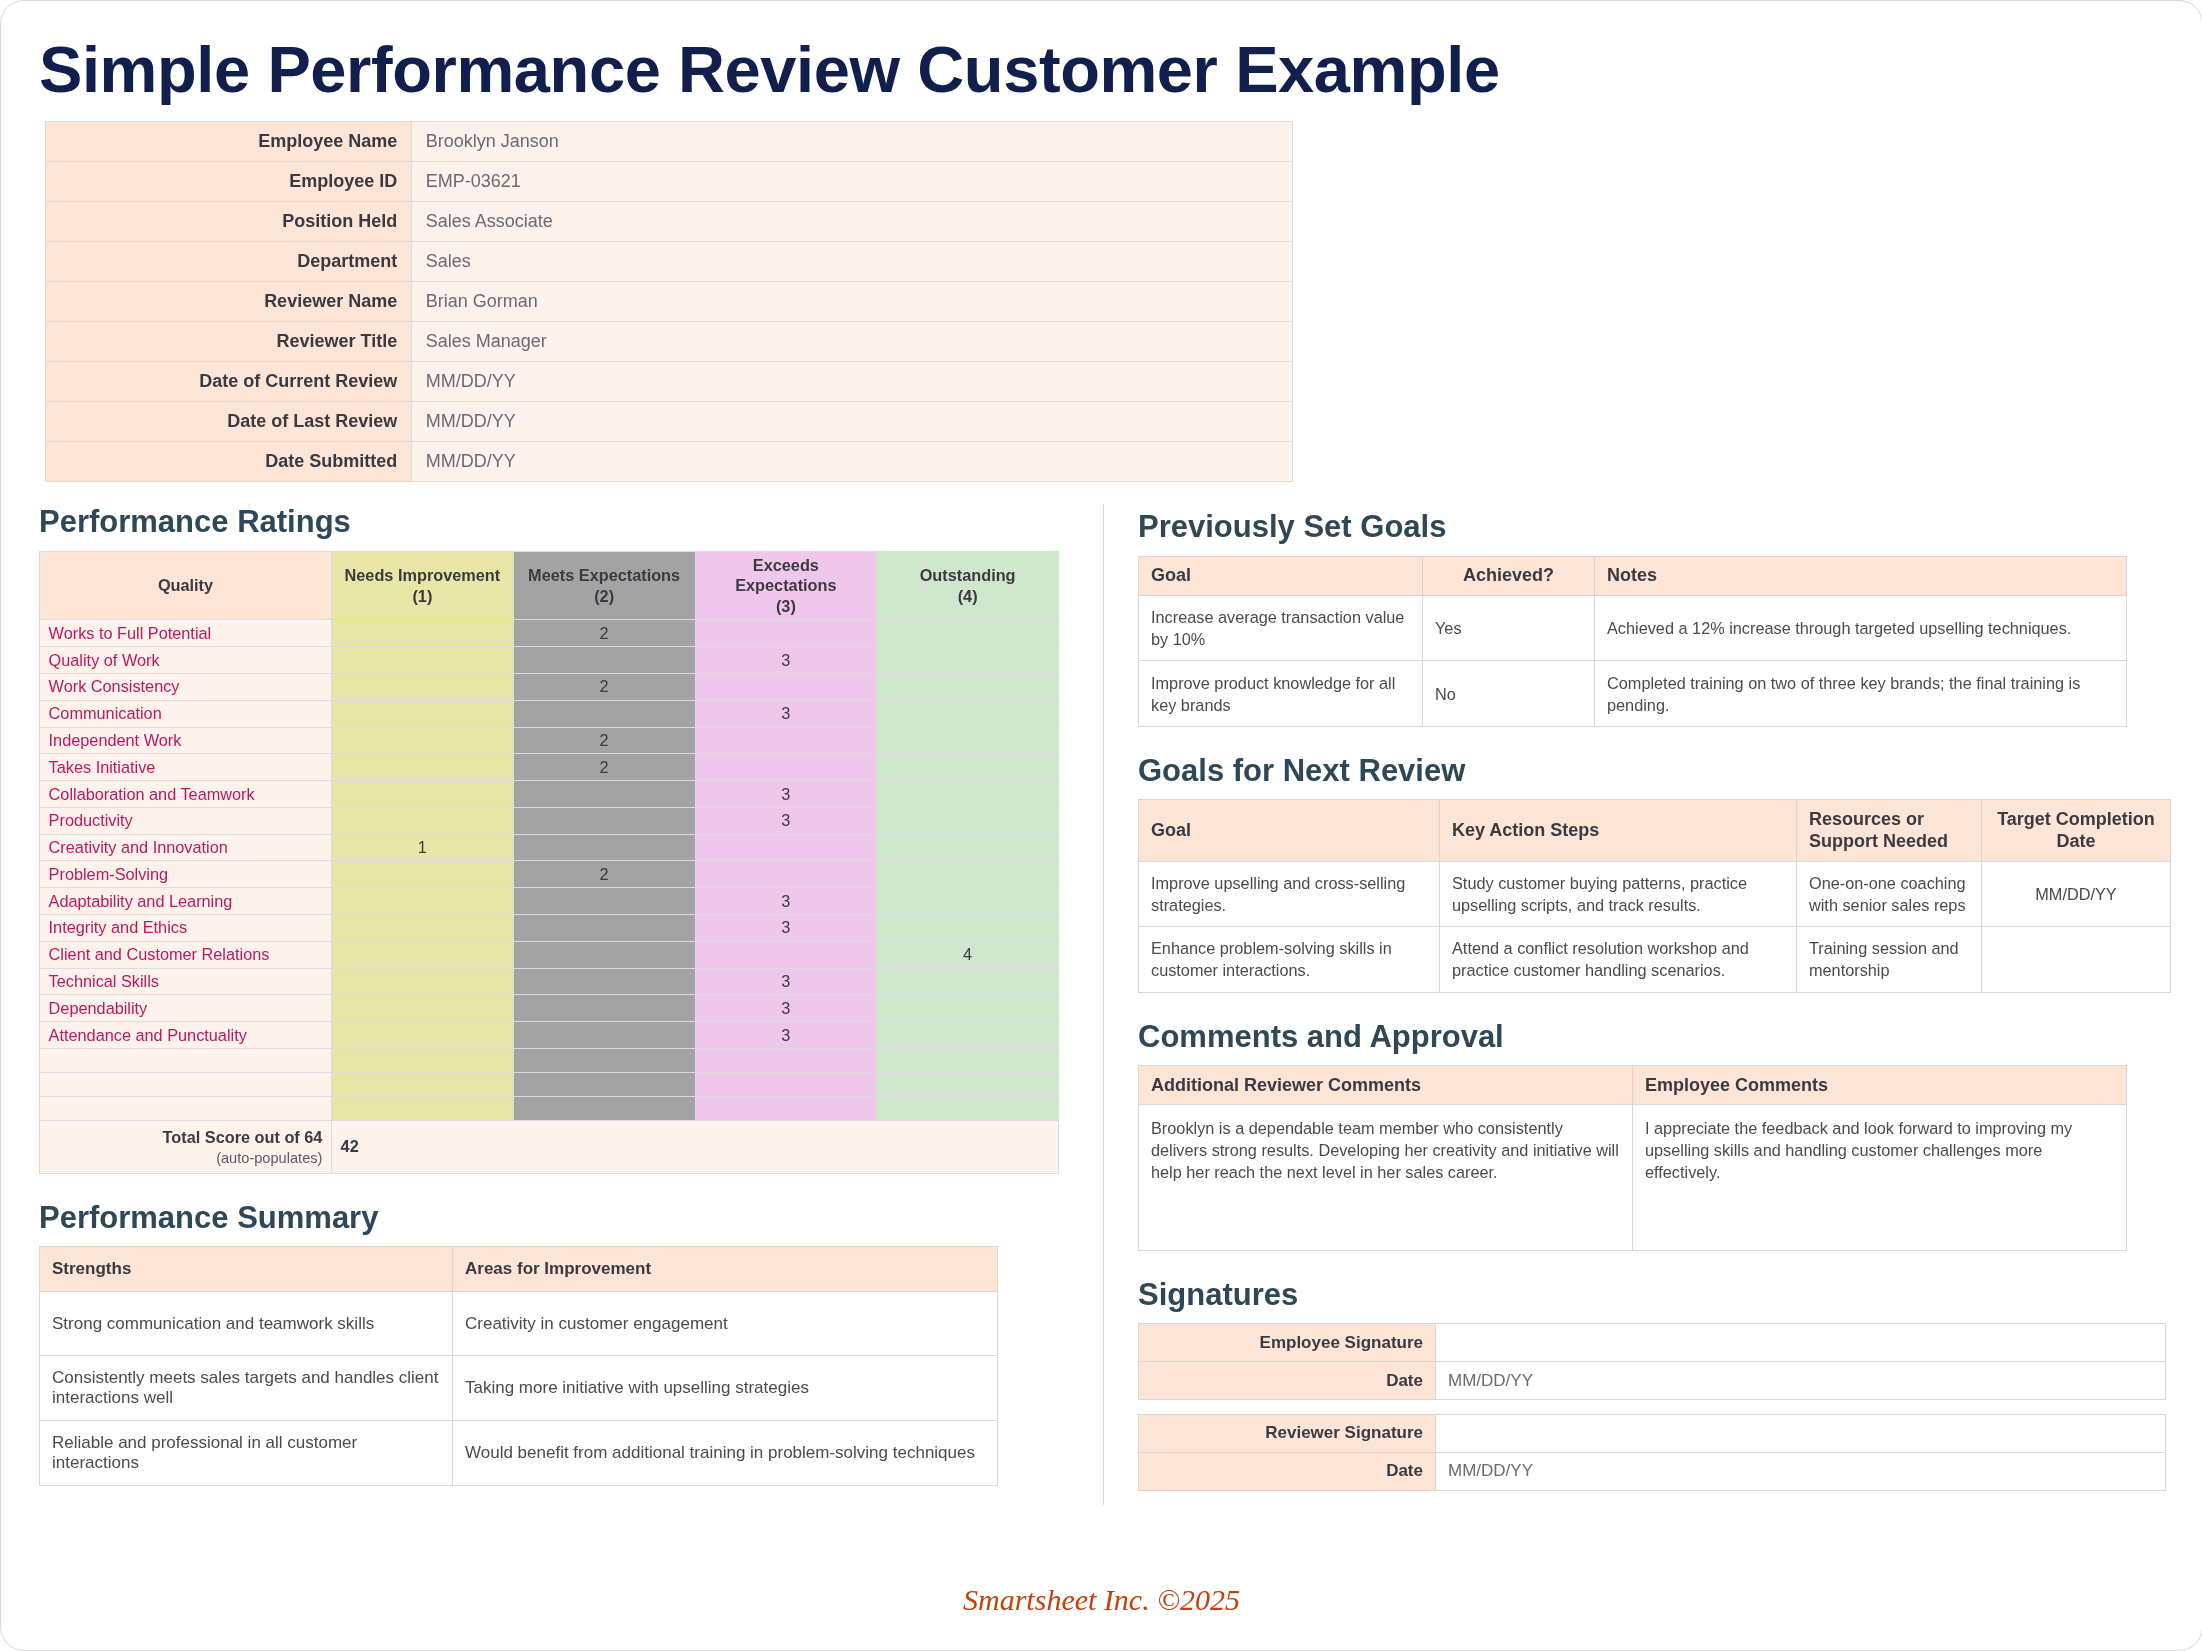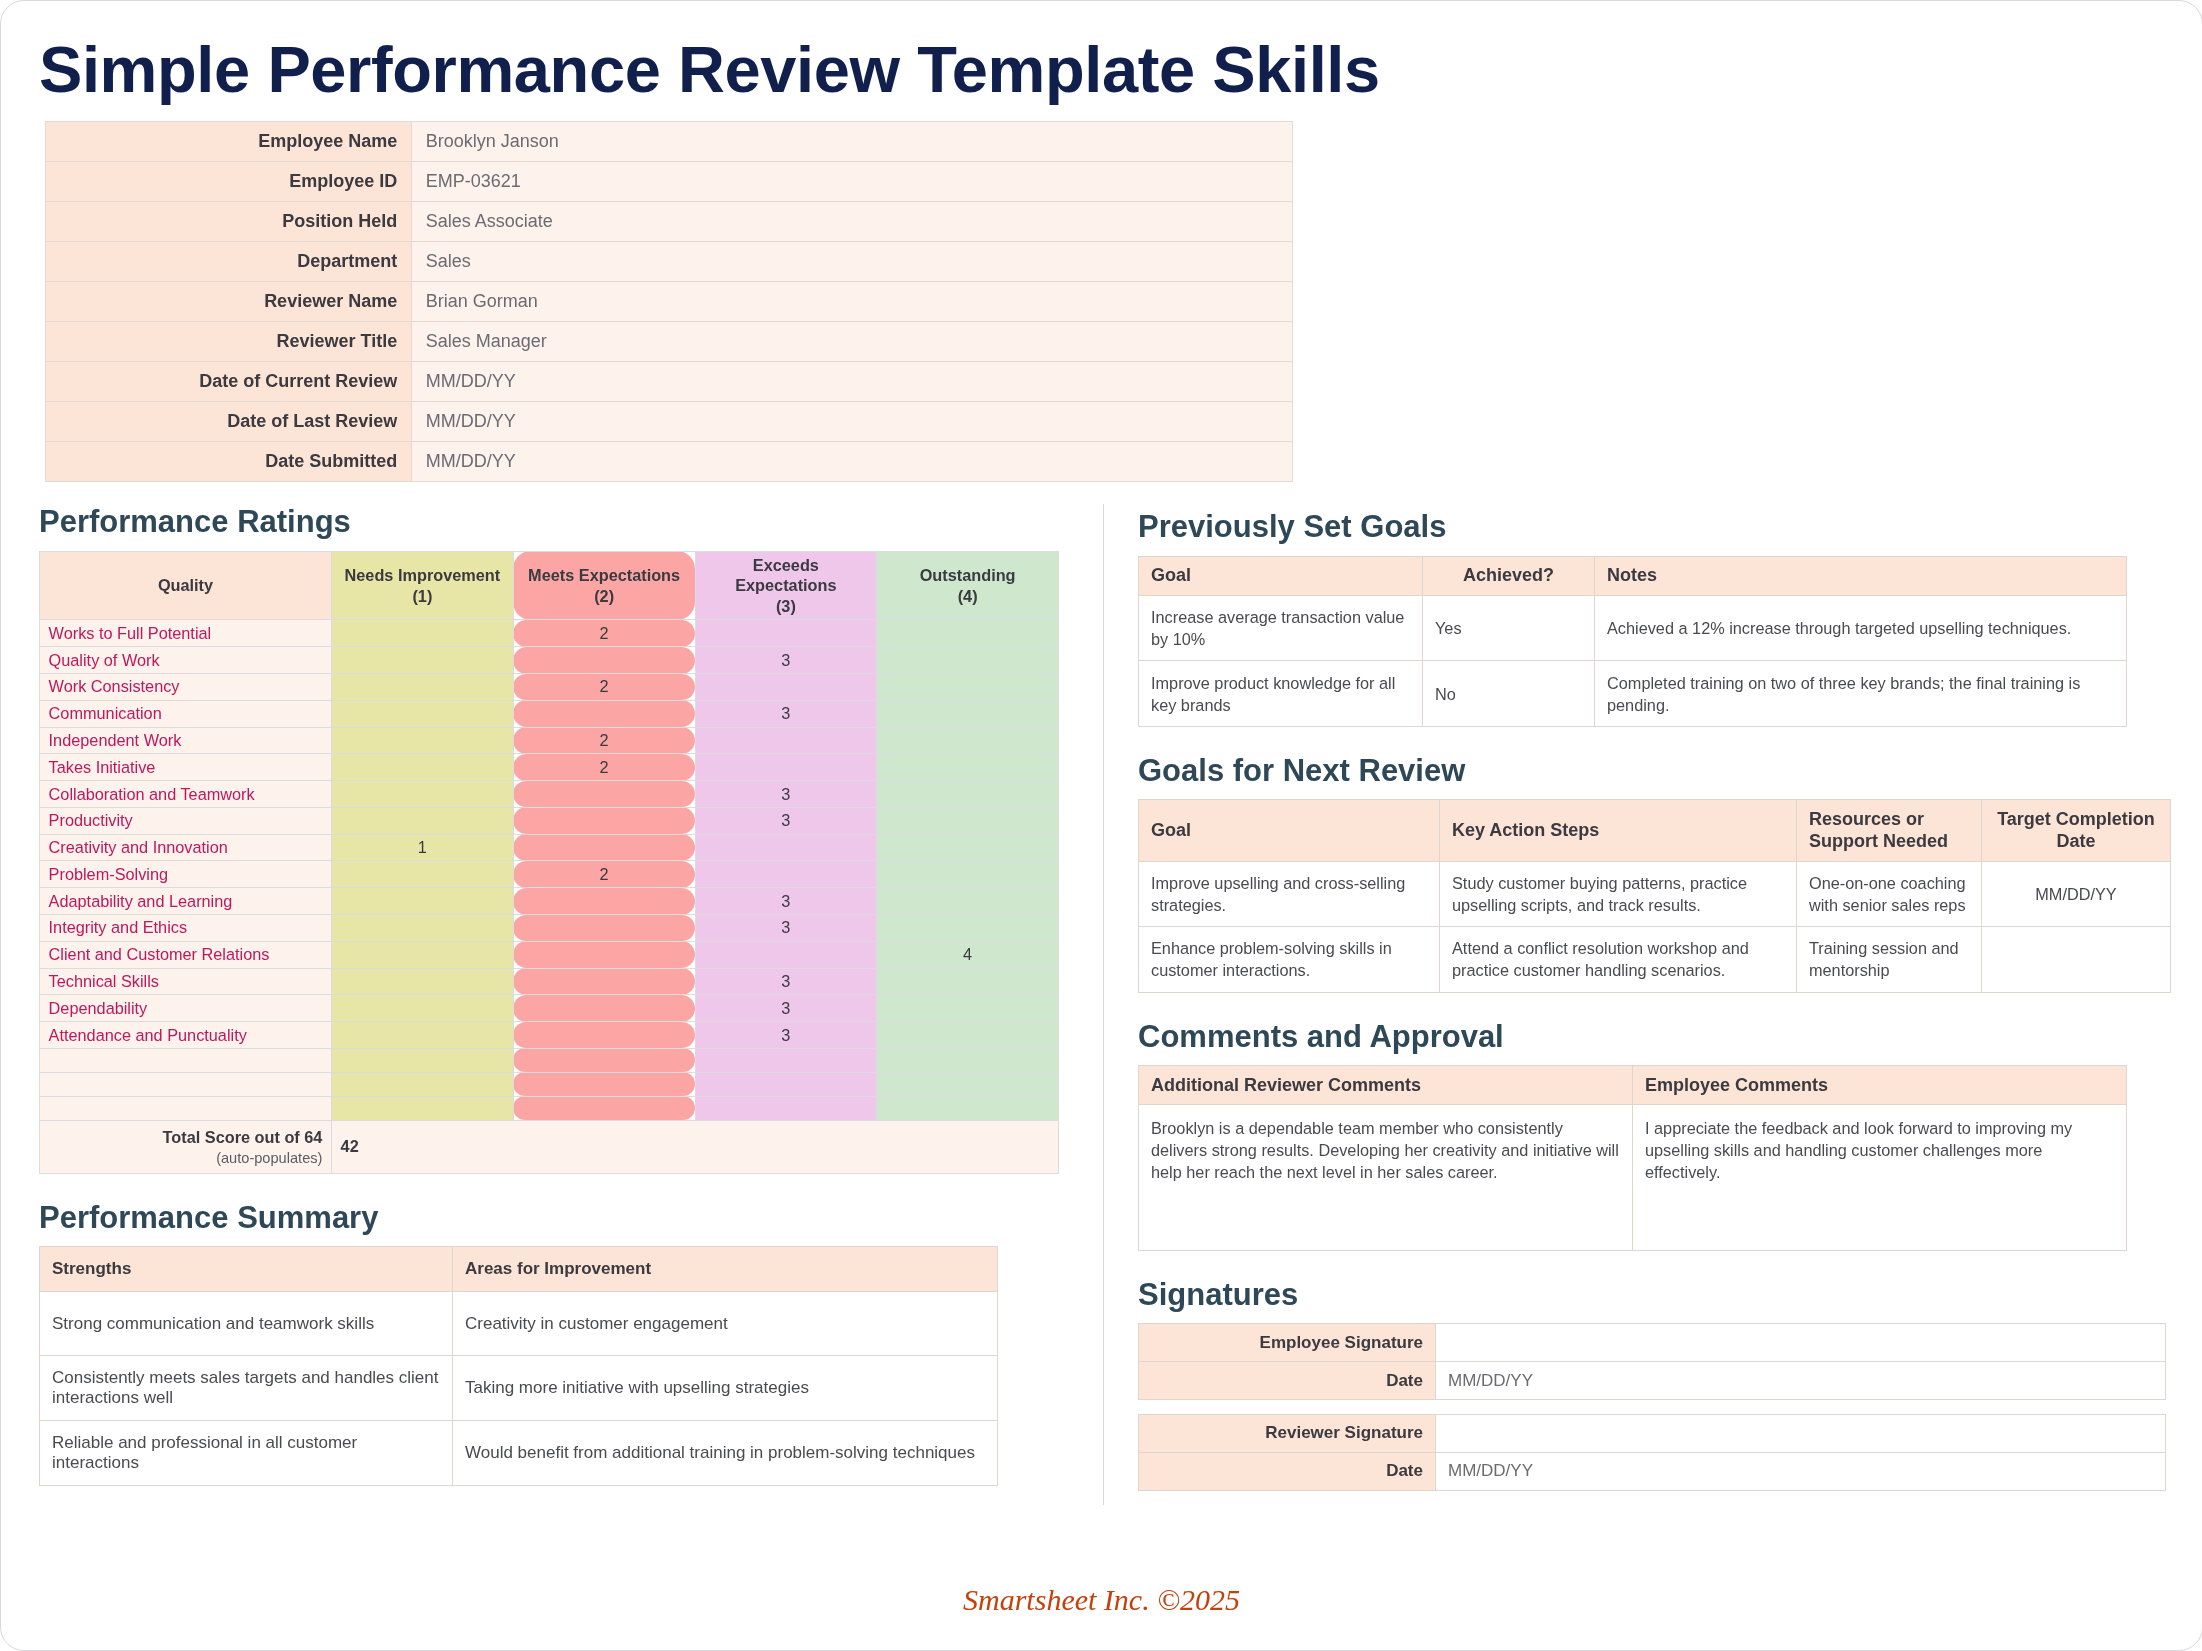--- a/index.html
+++ b/index.html
@@ -84,21 +84,21 @@
     vertical-align: middle;
     text-align: center;
     line-height: 1.25;
   }
   .ratings thead th.qcol {
     text-align: center;
     background: #fce4d6;
     width: 292px;
   }
   .c1 { background: #e7e6a6; }
-  .c2 { background: #fca5a5; border-radius: 18px; }
+  .c2 { background: #a3a3a3; }
   .c3 { background: #eec7ea; }
   .c4 { background: #cfe8cd; }
   .ratings tbody td { height: 24px; }
   .ratings tbody td.q {
     background: #fdf2ec;
     color: #be185d;
     font-size: 16.3px;
     text-align: left;
   }
   .ratings tbody td.s {
@@ -201,21 +201,21 @@
     font-style: italic;
     font-size: 30px;
     color: #c2410c;
   }
 </style>
 </head>
 <body>
 
 <div class="page">
   <div class="inner">
-    <h1 class="title">Simple Performance Review Template Skills</h1>
+    <h1 class="title">Simple Performance Review Customer Example</h1>
 
     <table class="info-table">
       <tbody id="info-body">
           <tr>
             <td class="lbl">Employee Name</td>
             <td class="val">Brooklyn Janson</td>
           </tr>
           <tr>
             <td class="lbl">Employee ID</td>
             <td class="val">EMP-03621</td>

